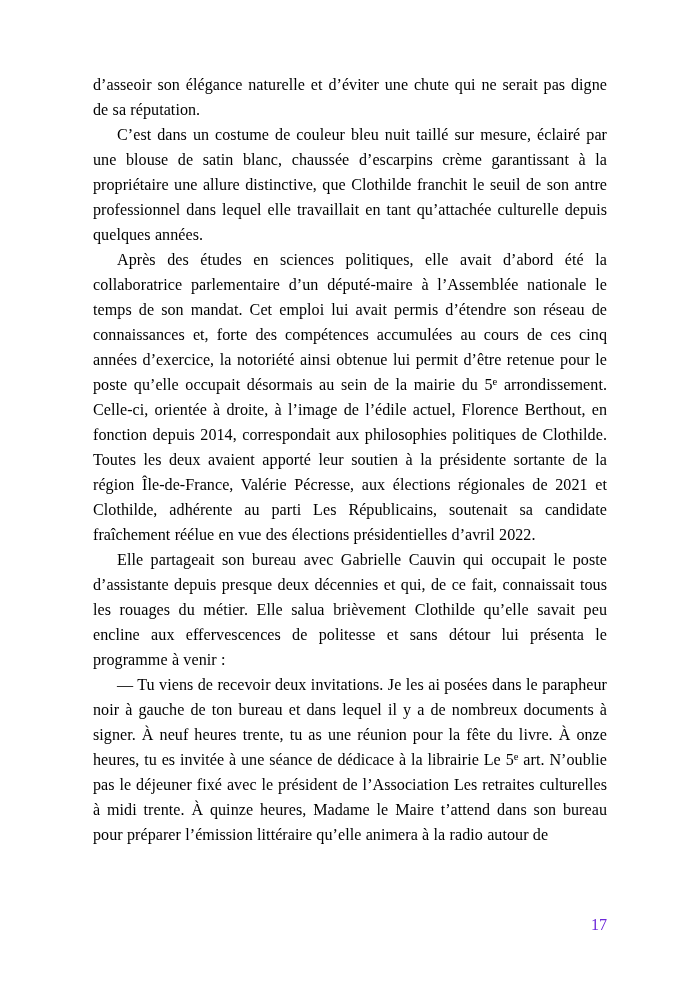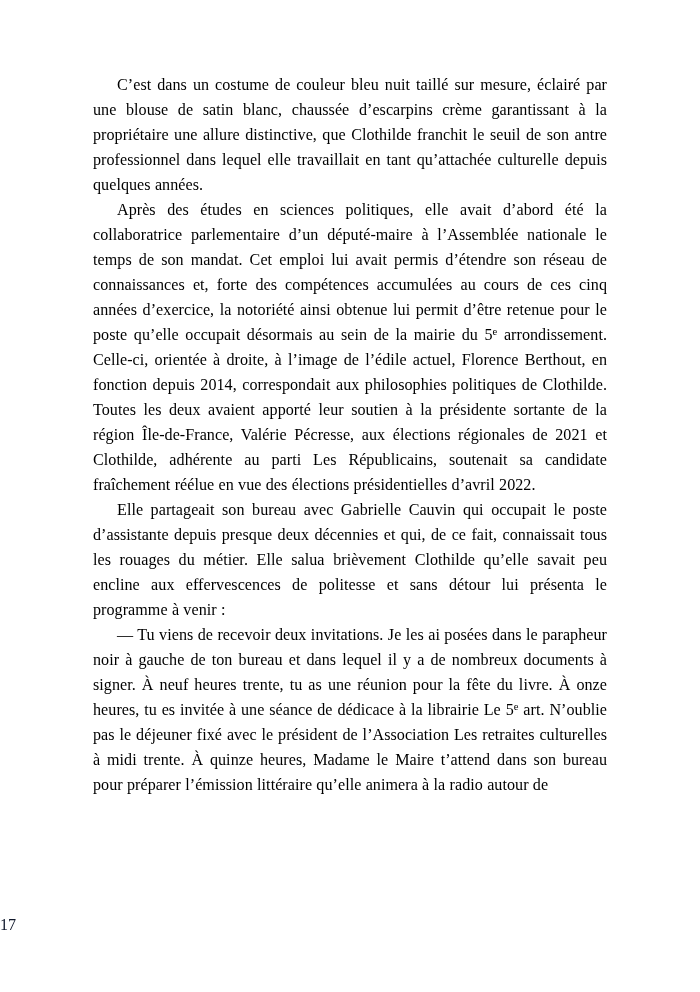--- a/index.html
+++ b/index.html
@@ -52,33 +52,35 @@
   sup {
     font-size: 0.66em;
     vertical-align: 0.45em;
     line-height: 0;
   }
   .folio {
     position: absolute;
     left: 0;
     top: 915px;
     width: 607px;
+    text-align: right;
     font-size: 16.1px;
     line-height: 20px;
     font-family: "Liberation Serif", "DejaVu Serif", serif;
-    color: #0f172a;
+    color: #6d28d9;
   }
 </style>
 </head>
 <body>
 
 <div class="page">
 
   <div class="text-block">
 
+    <p class="cont">d’asseoir son élégance naturelle et d’éviter une chute qui ne serait pas digne de sa réputation.</p>
 
     <p class="indent">C’est dans un costume de couleur bleu nuit taillé sur mesure, éclairé par une blouse de satin blanc, chaussée d’escarpins crème garantissant à la propriétaire une allure distinctive, que Clothilde franchit le seuil de son antre professionnel dans lequel elle travaillait en tant qu’attachée culturelle depuis quelques années.</p>
 
     <p class="indent"><span>Après des études en sciences politiques, elle avait d’abord été la collaboratrice parlementaire d’un député-maire à l’Assemblée nationale le temps de son mandat. Cet emploi lui avait permis d’étendre son réseau de connaissances et, forte des compétences accumulées au cours de ces cinq années d’exercice, la notoriété ainsi obtenue lui permit d’être retenue pour le poste qu’elle occupait désormais au sein de la mairie du 5</span><sup>e</sup><span> arrondissement. Celle-ci, orientée à droite, à l’image de l’édile actuel, Florence Berthout, en fonction depuis 2014, correspondait aux philosophies politiques de Clothilde. Toutes les deux avaient apporté leur soutien à la présidente sortante de la région Île-de-France, Valérie Pécresse, aux élections régionales de 2021 et Clothilde, adhérente au parti Les Républicains, soutenait sa candidate fraîchement réélue en vue des élections présidentielles d’avril 2022.</span></p>
 
     <p class="indent">Elle partageait son bureau avec Gabrielle Cauvin qui occupait le poste d’assistante depuis presque deux décennies et qui, de ce fait, connaissait tous les rouages du métier. Elle salua brièvement Clothilde qu’elle savait peu encline aux effervescences de politesse et sans détour lui présenta le programme à venir :</p>
 
     <p class="italic"><span>— Tu viens de recevoir deux invitations. Je les ai posées dans le parapheur noir à gauche de ton bureau et dans lequel il y a de nombreux documents à signer. À neuf heures trente, tu as une réunion pour la fête du livre. À onze heures, tu es invitée à une séance de dédicace à la librairie Le 5</span><sup>e</sup><span> art. N’oublie pas le déjeuner fixé avec le président de l’Association Les retraites culturelles à midi trente. À quinze heures, Madame le Maire t’attend dans son bureau pour préparer l’émission littéraire qu’elle animera à la radio autour de</span></p>
 
   </div>

